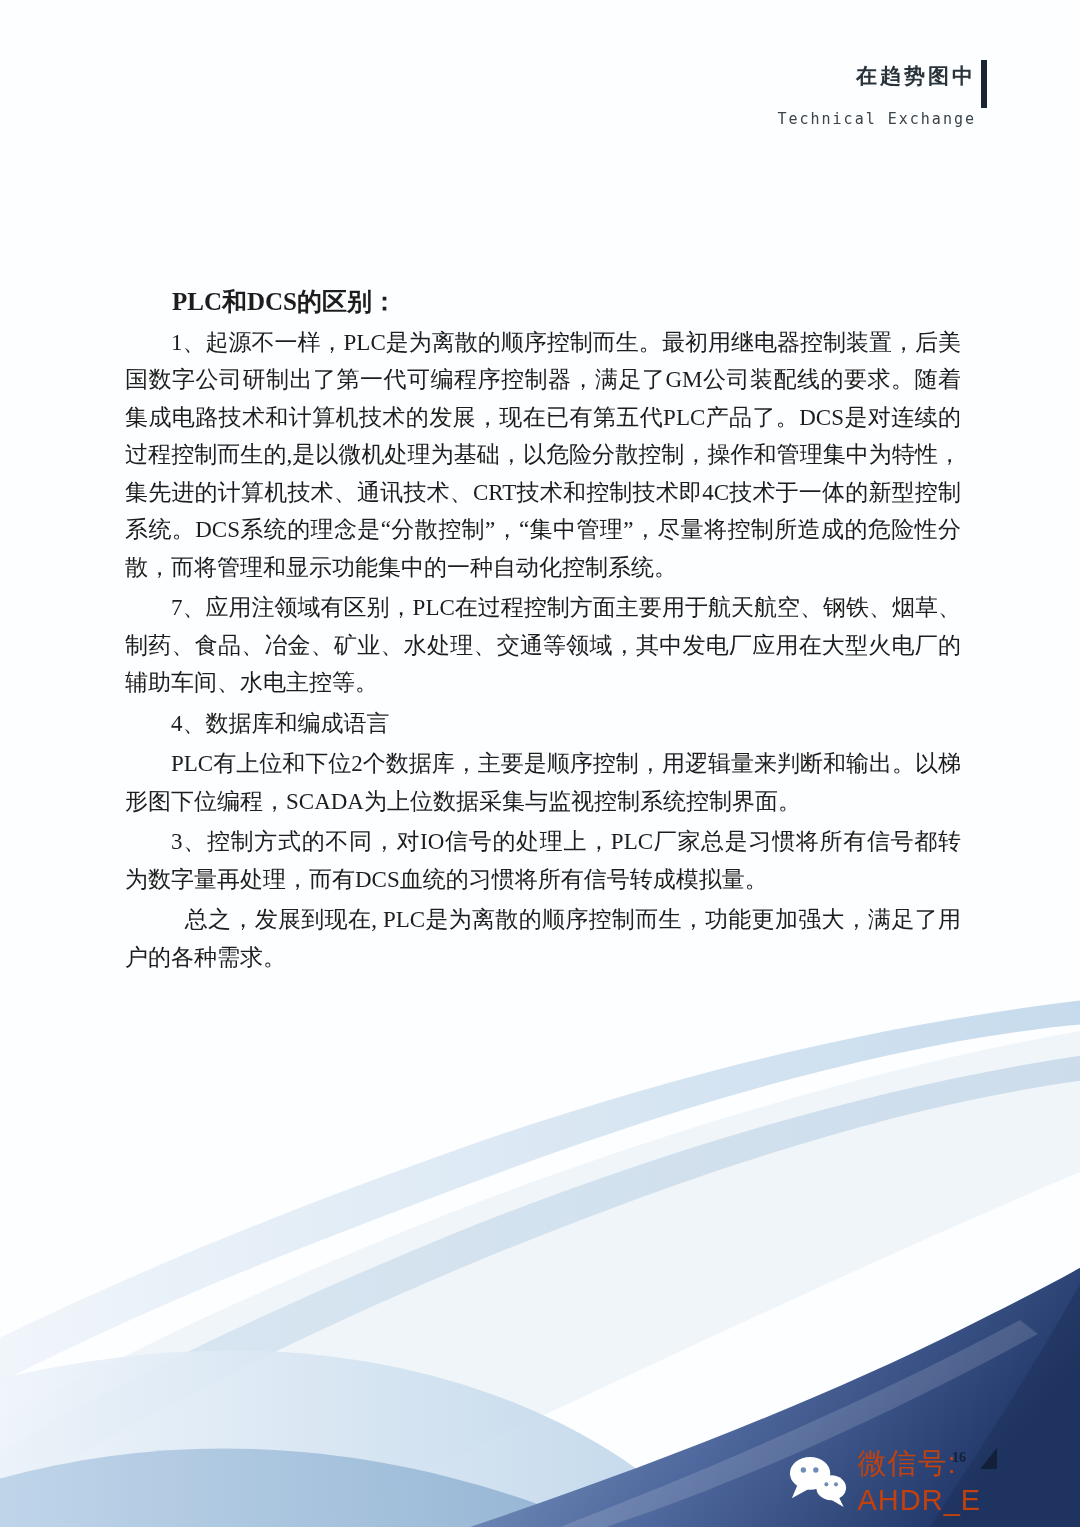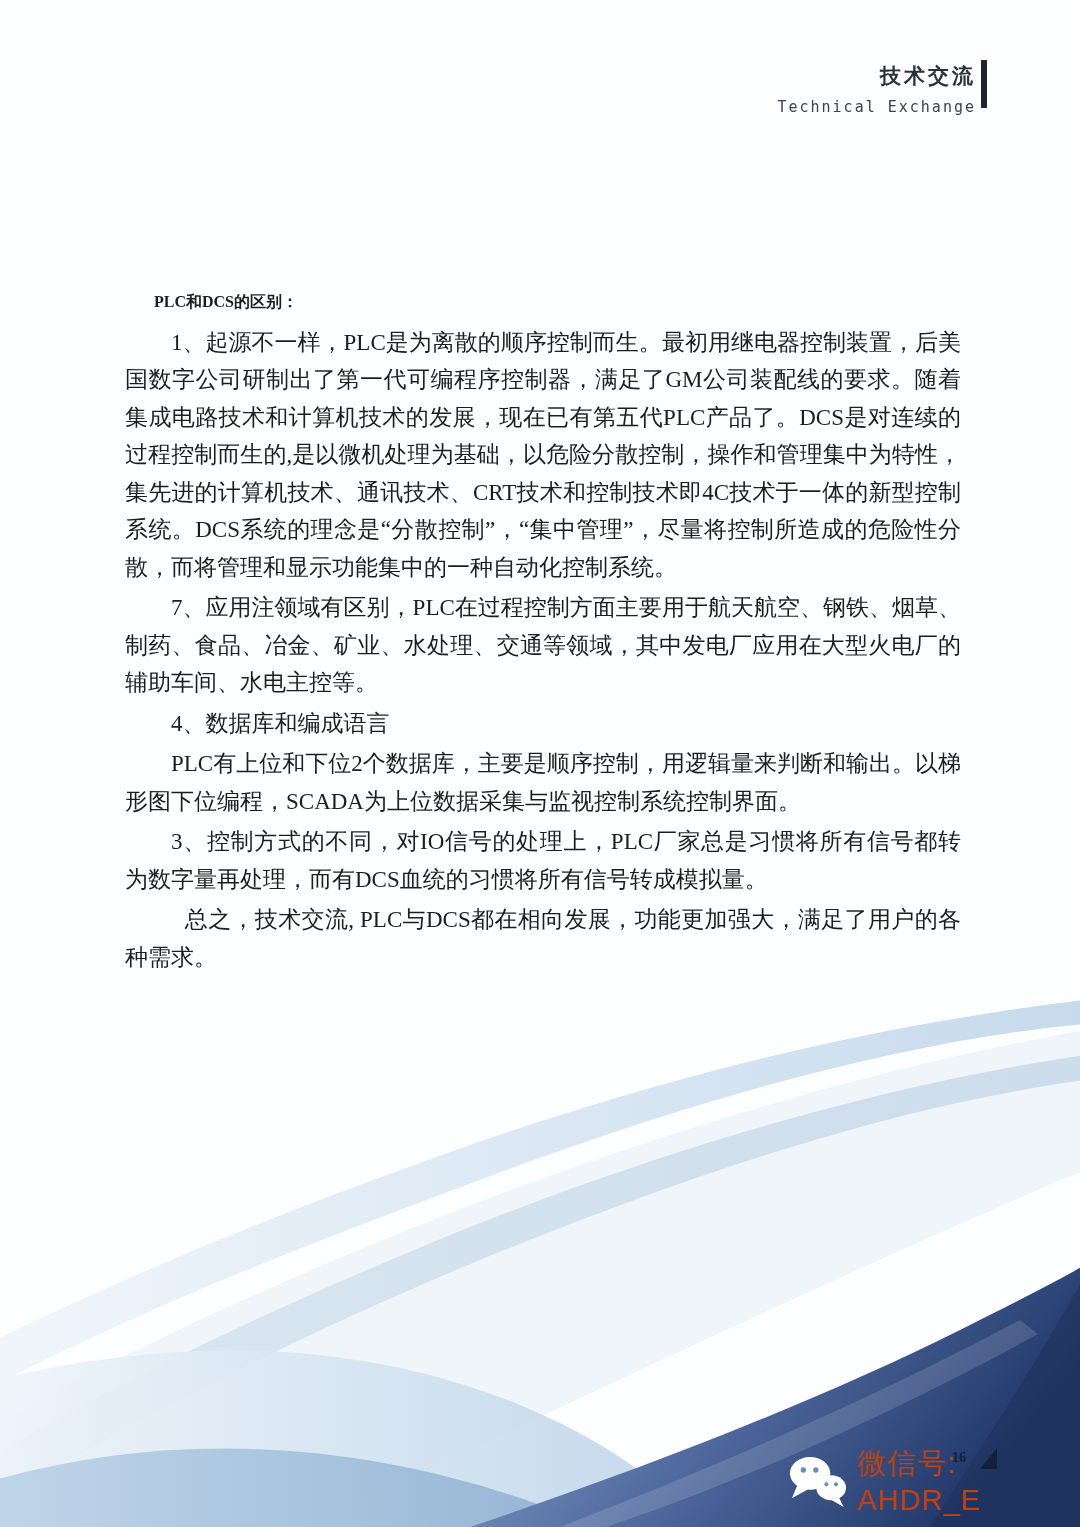--- a/index.html
+++ b/index.html
@@ -9,35 +9,35 @@
     font-family:"Liberation Serif","DejaVu Serif",serif;
   }
 
   
   .header { position:absolute; top:62px; right:104px; text-align:right; }
   .header .cn {
     font-size:21px; letter-spacing:3px; color:#29333b;
     font-family:"Liberation Serif","DejaVu Serif",serif; font-weight:600;
   }
   .header .en {
-    font-size:15px; letter-spacing:2px; color:#39434a; margin-top:8px;
+    font-size:15px; letter-spacing:2px; color:#39434a; margin-top:20px;
     font-family:"DejaVu Sans Mono","Liberation Mono",monospace;
   }
   .header-bar {
     position:absolute; top:60px; right:93px; width:6px; height:48px;
     background:#1c2430;
   }
 
   
   .article {
     position:absolute; left:122px; top:283px; width:842px;
     font-size:23px; line-height:37.5px; color:#1d1d1d;
     text-align:justify; text-justify:inter-ideograph;
   }
-  .article .title { font-weight:bold; font-size:16px; text-indent:2em; margin:0; }
+  .article .title { font-weight:bold; font-size:25px; text-indent:2em; margin:0; }
   .article p { margin:3px; text-indent:2em; }
   .article p.deep { text-indent:2.6em; }
 
   
   .waves { position:absolute; left:0; top:960px; width:1080px; height:567px; pointer-events:none; }
 
   
   .footer-wechat {
     position:absolute; left:788px; top:1444px; display:flex; align-items:center;
     color:#c2410c; z-index:5;
@@ -53,33 +53,33 @@
     font-family:"Liberation Serif",serif;
   }
   .page-tri { position:absolute; left:980px; top:1448px; z-index:6; }
 </style>
 </head>
 <body>
 
 <div class="page">
 
   <div class="header">
-    <div class="cn">技术交流</div>
+    <div class="cn">在趋势图中</div>
     <div class="en">Technical Exchange</div>
   </div>
   <div class="header-bar"></div>
 
   <div class="article">
     <p class="title">PLC和DCS的区别：</p>
     <p>1、起源不一样，PLC是为离散的顺序控制而生。最初用继电器控制装置，后美国数字公司研制出了第一代可编程序控制器，满足了GM公司装配线的要求。随着集成电路技术和计算机技术的发展，现在已有第五代PLC产品了。DCS是对连续的过程控制而生的,是以微机处理为基础，以危险分散控制，操作和管理集中为特性，集先进的计算机技术、通讯技术、CRT技术和控制技术即4C技术于一体的新型控制系统。DCS系统的理念是“分散控制”，“集中管理”，尽量将控制所造成的危险性分散，而将管理和显示功能集中的一种自动化控制系统。</p>
     <p>7、应用注领域有区别，PLC在过程控制方面主要用于航天航空、钢铁、烟草、制药、食品、冶金、矿业、水处理、交通等领域，其中发电厂应用在大型火电厂的辅助车间、水电主控等。</p>
     <p>4、数据库和编成语言</p>
     <p>PLC有上位和下位2个数据库，主要是顺序控制，用逻辑量来判断和输出。以梯形图下位编程，SCADA为上位数据采集与监视控制系统控制界面。</p>
     <p>3、控制方式的不同，对IO信号的处理上，PLC厂家总是习惯将所有信号都转为数字量再处理，而有DCS血统的习惯将所有信号转成模拟量。</p>
-    <p class="deep">总之，技术交流, PLC与DCS都在相向发展，功能更加强大，满足了用户的各种需求。</p>
+    <p class="deep">总之，发展到现在, PLC是为离散的顺序控制而生，功能更加强大，满足了用户的各种需求。</p>
   </div>
 
   <svg class="waves" viewBox="0 0 1080 567" preserveAspectRatio="none">
     <defs>
       <linearGradient id="gA" x1="0" y1="0" x2="1" y2="0">
         <stop offset="0" stop-color="#eef4fa"></stop>
         <stop offset="1" stop-color="#bcd4e9"></stop>
       </linearGradient>
       <linearGradient id="gB" x1="0" y1="0" x2="1" y2="0">
         <stop offset="0" stop-color="#b4cde5"></stop>

